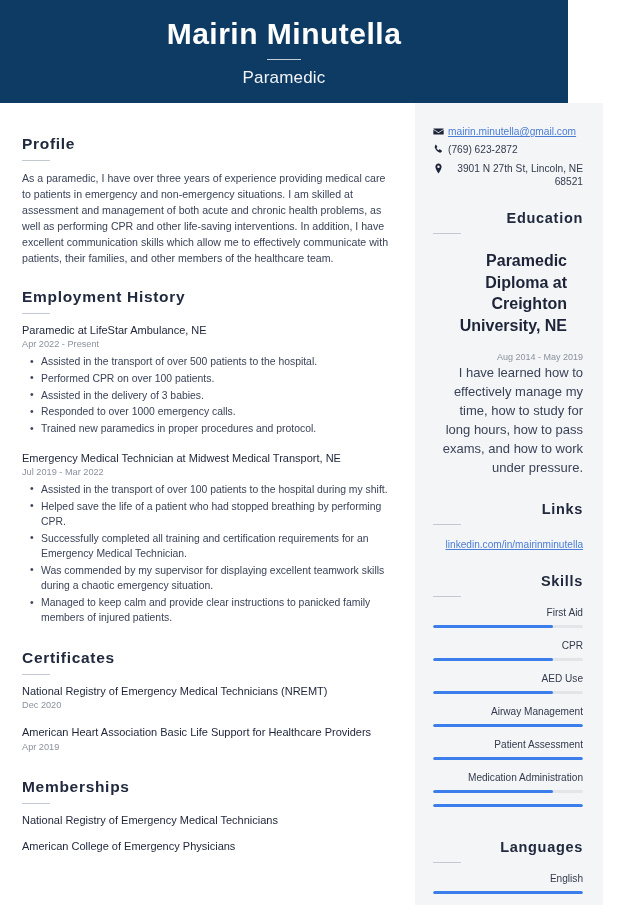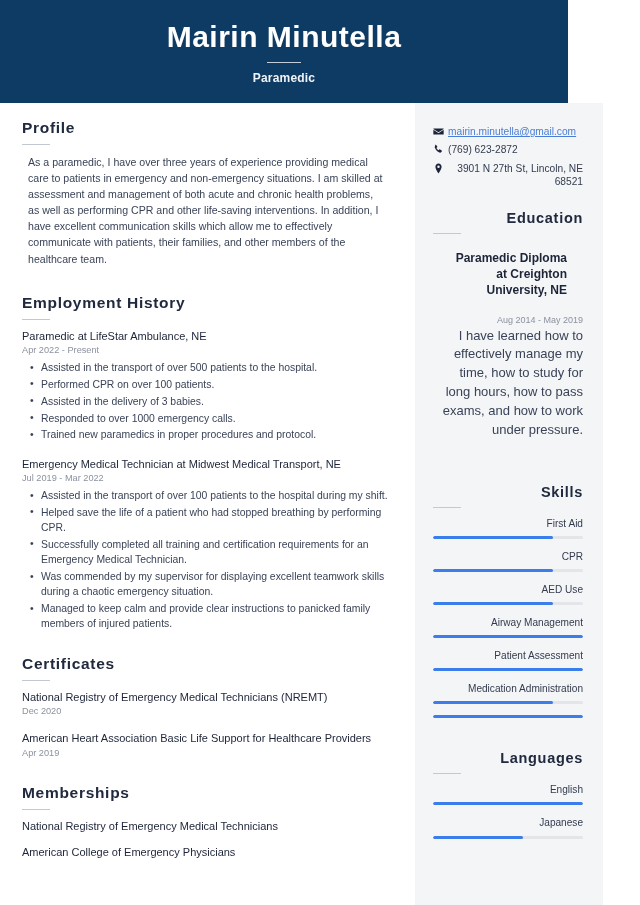--- a/index.html
+++ b/index.html
@@ -43,37 +43,37 @@
     margin: 0;
     padding-top: 2px;
   }
   .header-rule {
     width: 34px;
     height: 1px;
     background: rgba(255,255,255,0.75);
     margin: 9px 0 8px 0;
   }
   .header-title {
-    font-size: 12px;
-    font-weight: bold;
+    font-size: 17px;
+    font-weight: normal;
     letter-spacing: 0.2px;
     color: #f0f3f7;
     text-align: right;
   }
 
   
   .columns {
     display: flex;
     flex: 1 1 auto;
     min-height: 0;
   }
   .main-col {
     width: 415px;
     flex: 0 0 415px;
-    padding: 16px 22px 0 22px;
+    padding: 32px 22px 0 22px;
     box-sizing: border-box;
     background: #ffffff;
   }
   .side-col {
     flex: 1 1 auto;
     background: #f4f5f7;
     padding: 22px 20px 0 18px;
     box-sizing: border-box;
     text-align: right;
   }
@@ -93,21 +93,21 @@
     height: 1px;
     background: #c3c8d2;
     margin: 7px 0 9px 0;
   }
 
   
   .profile-text {
     font-size: 10.6px;
     line-height: 1.52;
     color: #3a4357;
-    margin: 6px;
+    margin: 0;
     text-align: left;
   }
 
   
   .block-gap { height: 21px; }
   .entry { margin-bottom: 2px; }
   .entry-title {
     font-size: 11px;
     font-weight: normal;
     color: #1d2438;
@@ -166,21 +166,21 @@
   .contact-link {
     color: #4a7dd6;
     text-decoration: underline;
     font-size: 10.2px;
     word-break: break-all;
   }
   .contact-text { font-size: 10.2px; color: #333b4d; }
 
   
   .side-entry-title {
-    font-size: 12px;
+    font-size: 16px;
     font-weight: bold;
     color: #1d2438;
     line-height: 1.35;
     margin: 16px;
   }
   .side-entry-date {
     font-size: 9px;
     color: #8b919e;
     margin: 2px 0 2px 0;
   }
@@ -348,20 +348,25 @@
         <div class="section-rule"></div>
         <div class="entry">
           <div class="side-entry-title">Paramedic Diploma at Creighton University, NE</div>
           <div class="side-entry-date">Aug 2014 - May 2019</div>
           <div class="side-entry-desc">I have learned how to effectively manage my time, how to study for long hours, how to pass exams, and how to work under pressure.</div>
         </div>
       </div>
 
       <div class="side-block-gap"></div>
 
+      <div class="section">
+        <div class="section-title">Links</div>
+        <div class="section-rule"></div>
+        <a href="#" class="side-link">linkedin.com/in/mairinminutella</a>
+      </div>
 
       <div class="side-block-gap"></div>
 
       <div class="section">
         <div class="section-title">Skills</div>
         <div class="section-rule"></div>
 
         <div class="skill-item">
           <div class="skill-label">First Aid</div>
           <div class="skill-track">

